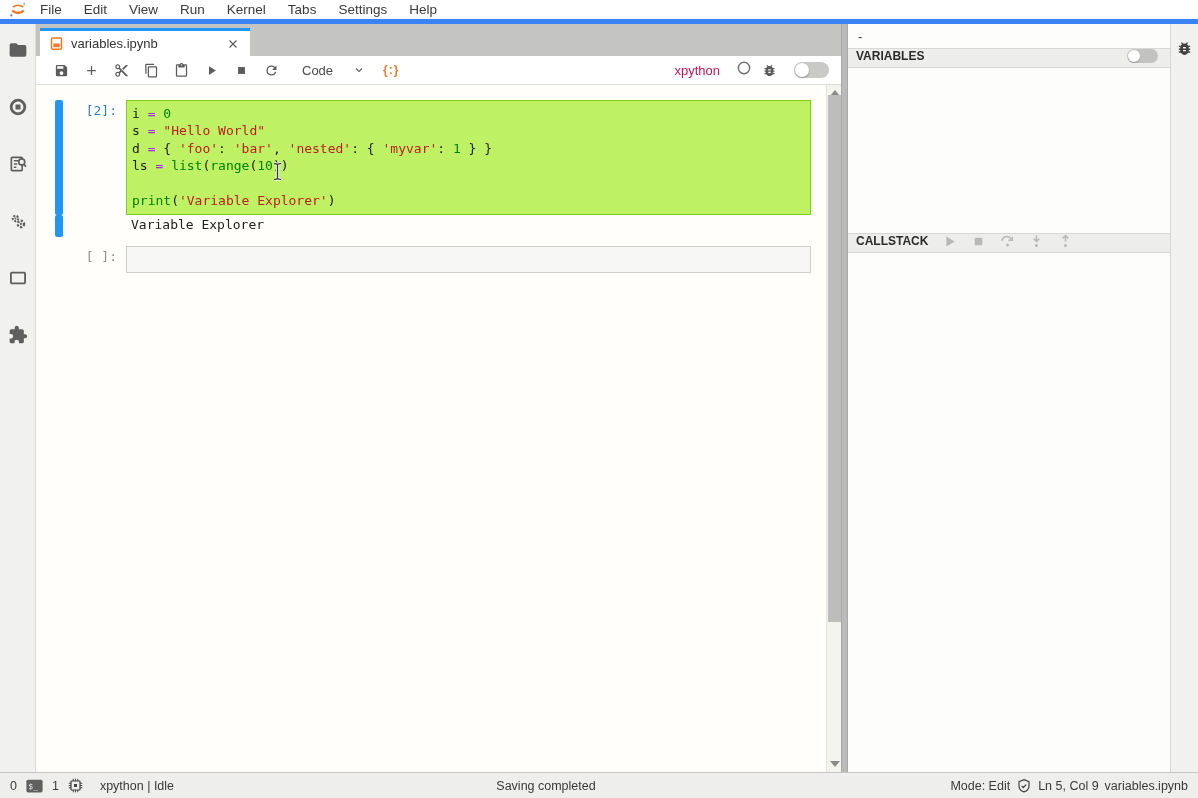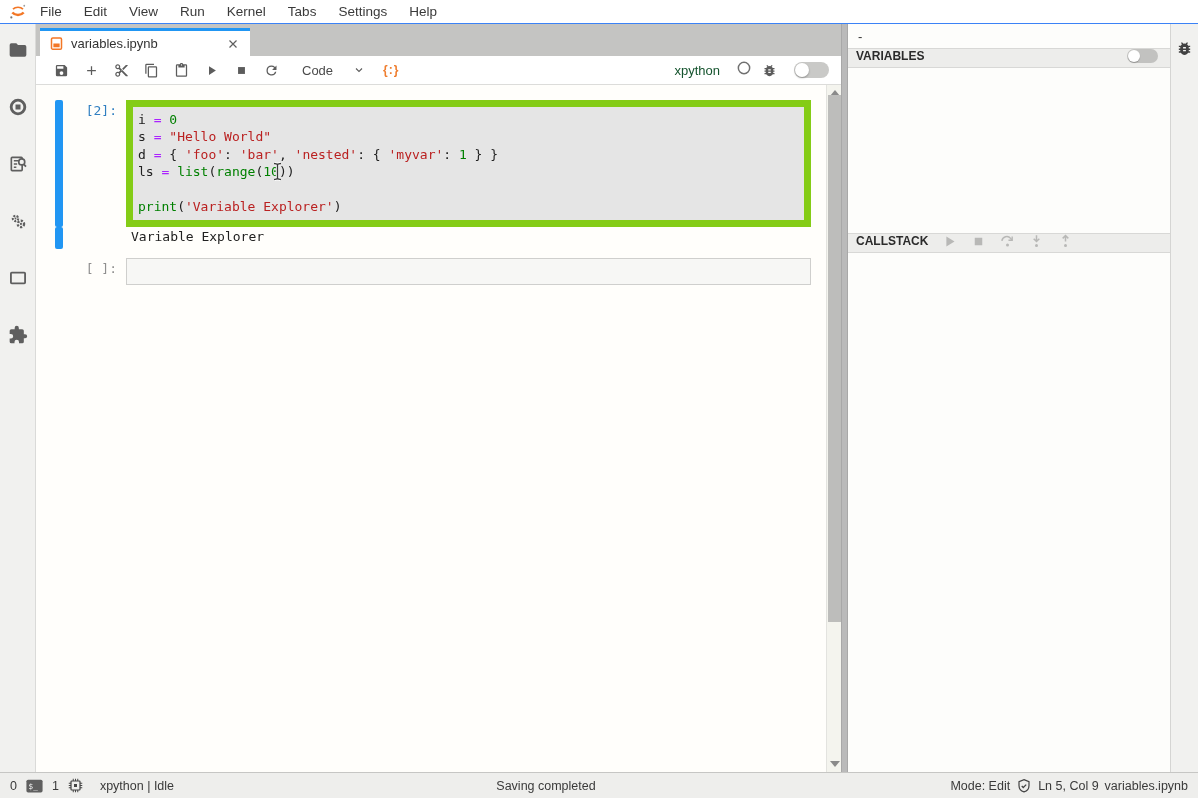--- a/index.html
+++ b/index.html
@@ -1,21 +1,21 @@
 <!DOCTYPE html>
 <html><head>
 <meta charset="utf-8">
 <style>
   * { margin:0; padding:0; box-sizing:border-box; }
   html,body { width:1198px; height:798px; overflow:hidden; background:#fff;
     font-family:"Liberation Sans", sans-serif; color:#3c3c3c; }
 
   
   .menubar { position:absolute; left:0; top:0; width:1198px; height:24px; background:#fff;
-    border-bottom:1px solid #3b82f6; display:flex; align-items:center; padding-left:7px; z-index:5; }
+    border-bottom:5px solid #3b82f6; display:flex; align-items:center; padding-left:7px; z-index:5; }
   .logo { width:22px; height:22px; display:flex; align-items:center; justify-content:center; }
   .menu-items { display:flex; }
   .menu-items span { padding:0 11px; font-size:13.5px; line-height:23px; color:#3a3a3a; cursor:default; }
 
   
   .sidebar-left { position:absolute; left:0; top:24px; width:36px; height:748px; background:#f1f1ef;
     border-right:1px solid #dadad8; display:flex; flex-direction:column; align-items:center;
     padding-top:16px; gap:33px; }
   .sidebar-left svg { width:20px; height:20px; fill:#5f5f5f; stroke:#5f5f5f; }
 
@@ -25,36 +25,36 @@
   .tab { width:210px; height:28px; background:#fff; border-top:3px solid #2196f3;
     display:flex; align-items:center; gap:7px; padding:0 9px; font-size:13px; color:#333; }
   .tab-close { margin-left:auto; width:16px; height:16px; display:flex; align-items:center; justify-content:center; }
   .nb-toolbar { height:29px; background:#fff; border-bottom:1px solid #dcdcda;
     display:flex; align-items:center; padding:0 12px; gap:4px; }
   .tb-btn { width:26px; height:24px; display:flex; align-items:center; justify-content:center; }
   .tb-btn svg { width:15px; height:15px; fill:#5c5c5c; }
   .celltype { display:flex; align-items:center; gap:20px; padding:0 8px 0 14px; font-size:13px; color:#4a4a4a; }
   .ext-badge { font-size:12px; font-weight:bold; color:#ef7d2e; padding:0 6px; letter-spacing:1px; }
   .tb-spacer { flex:1; }
-  .kernel-name { font-size:13px; color:#14532d; margin-right:12px; }
+  .kernel-name { font-size:13px; color:#be185d; margin-right:12px; }
   .kstat svg { width:16px; height:16px; }
   .toggle { width:35px; height:16px; border-radius:8px; background:#c9c9c7; position:relative; margin-left:8px; }
   .toggle .knob { position:absolute; left:1px; top:1px; width:14px; height:14px; border-radius:50%;
     background:#fff; box-shadow:0 1px 2px rgba(0,0,0,.3); }
 
   
   .nb-content { position:absolute; left:0; top:61px; width:805px; height:687px; background:#fffefb;
     padding:15px 30px 0 19px; }
   .cell-row { display:flex; align-items:stretch; }
   .collapser { width:8px; border-radius:2px; background:#2196f3; flex:none; }
   .collapser.ghost { background:transparent; }
   .prompt { width:63px; flex:none; text-align:right; padding:3px 9px 0 0;
     font-family:"DejaVu Sans Mono", monospace; font-size:13px; color:#307fc1; }
   .prompt.idle { color:#8f8f8f; }
-  .editor { flex:1; border:7px solid #84cc16; background:#e5e5e5; padding:4px 4px 5px 5px;
+  .editor { flex:1; border:1px solid #84cc16; background:#bef264; padding:4px 4px 5px 5px;
     font-family:"DejaVu Sans Mono", monospace; font-size:13px; line-height:17.4px; color:#212121; }
   .code-line { white-space:pre; }
   .tk-op { color:#aa22ff; }
   .tk-num { color:#008000; }
   .tk-str { color:#ba2121; }
   .tk-bi { color:#008000; }
   .out-row { margin-top:0; height:22px; }
   .out-text { flex:1; padding:2px 0 0 5px; font-family:"DejaVu Sans Mono", monospace;
     font-size:13px; color:#212121; }
   .empty-row { margin-top:9px; }

